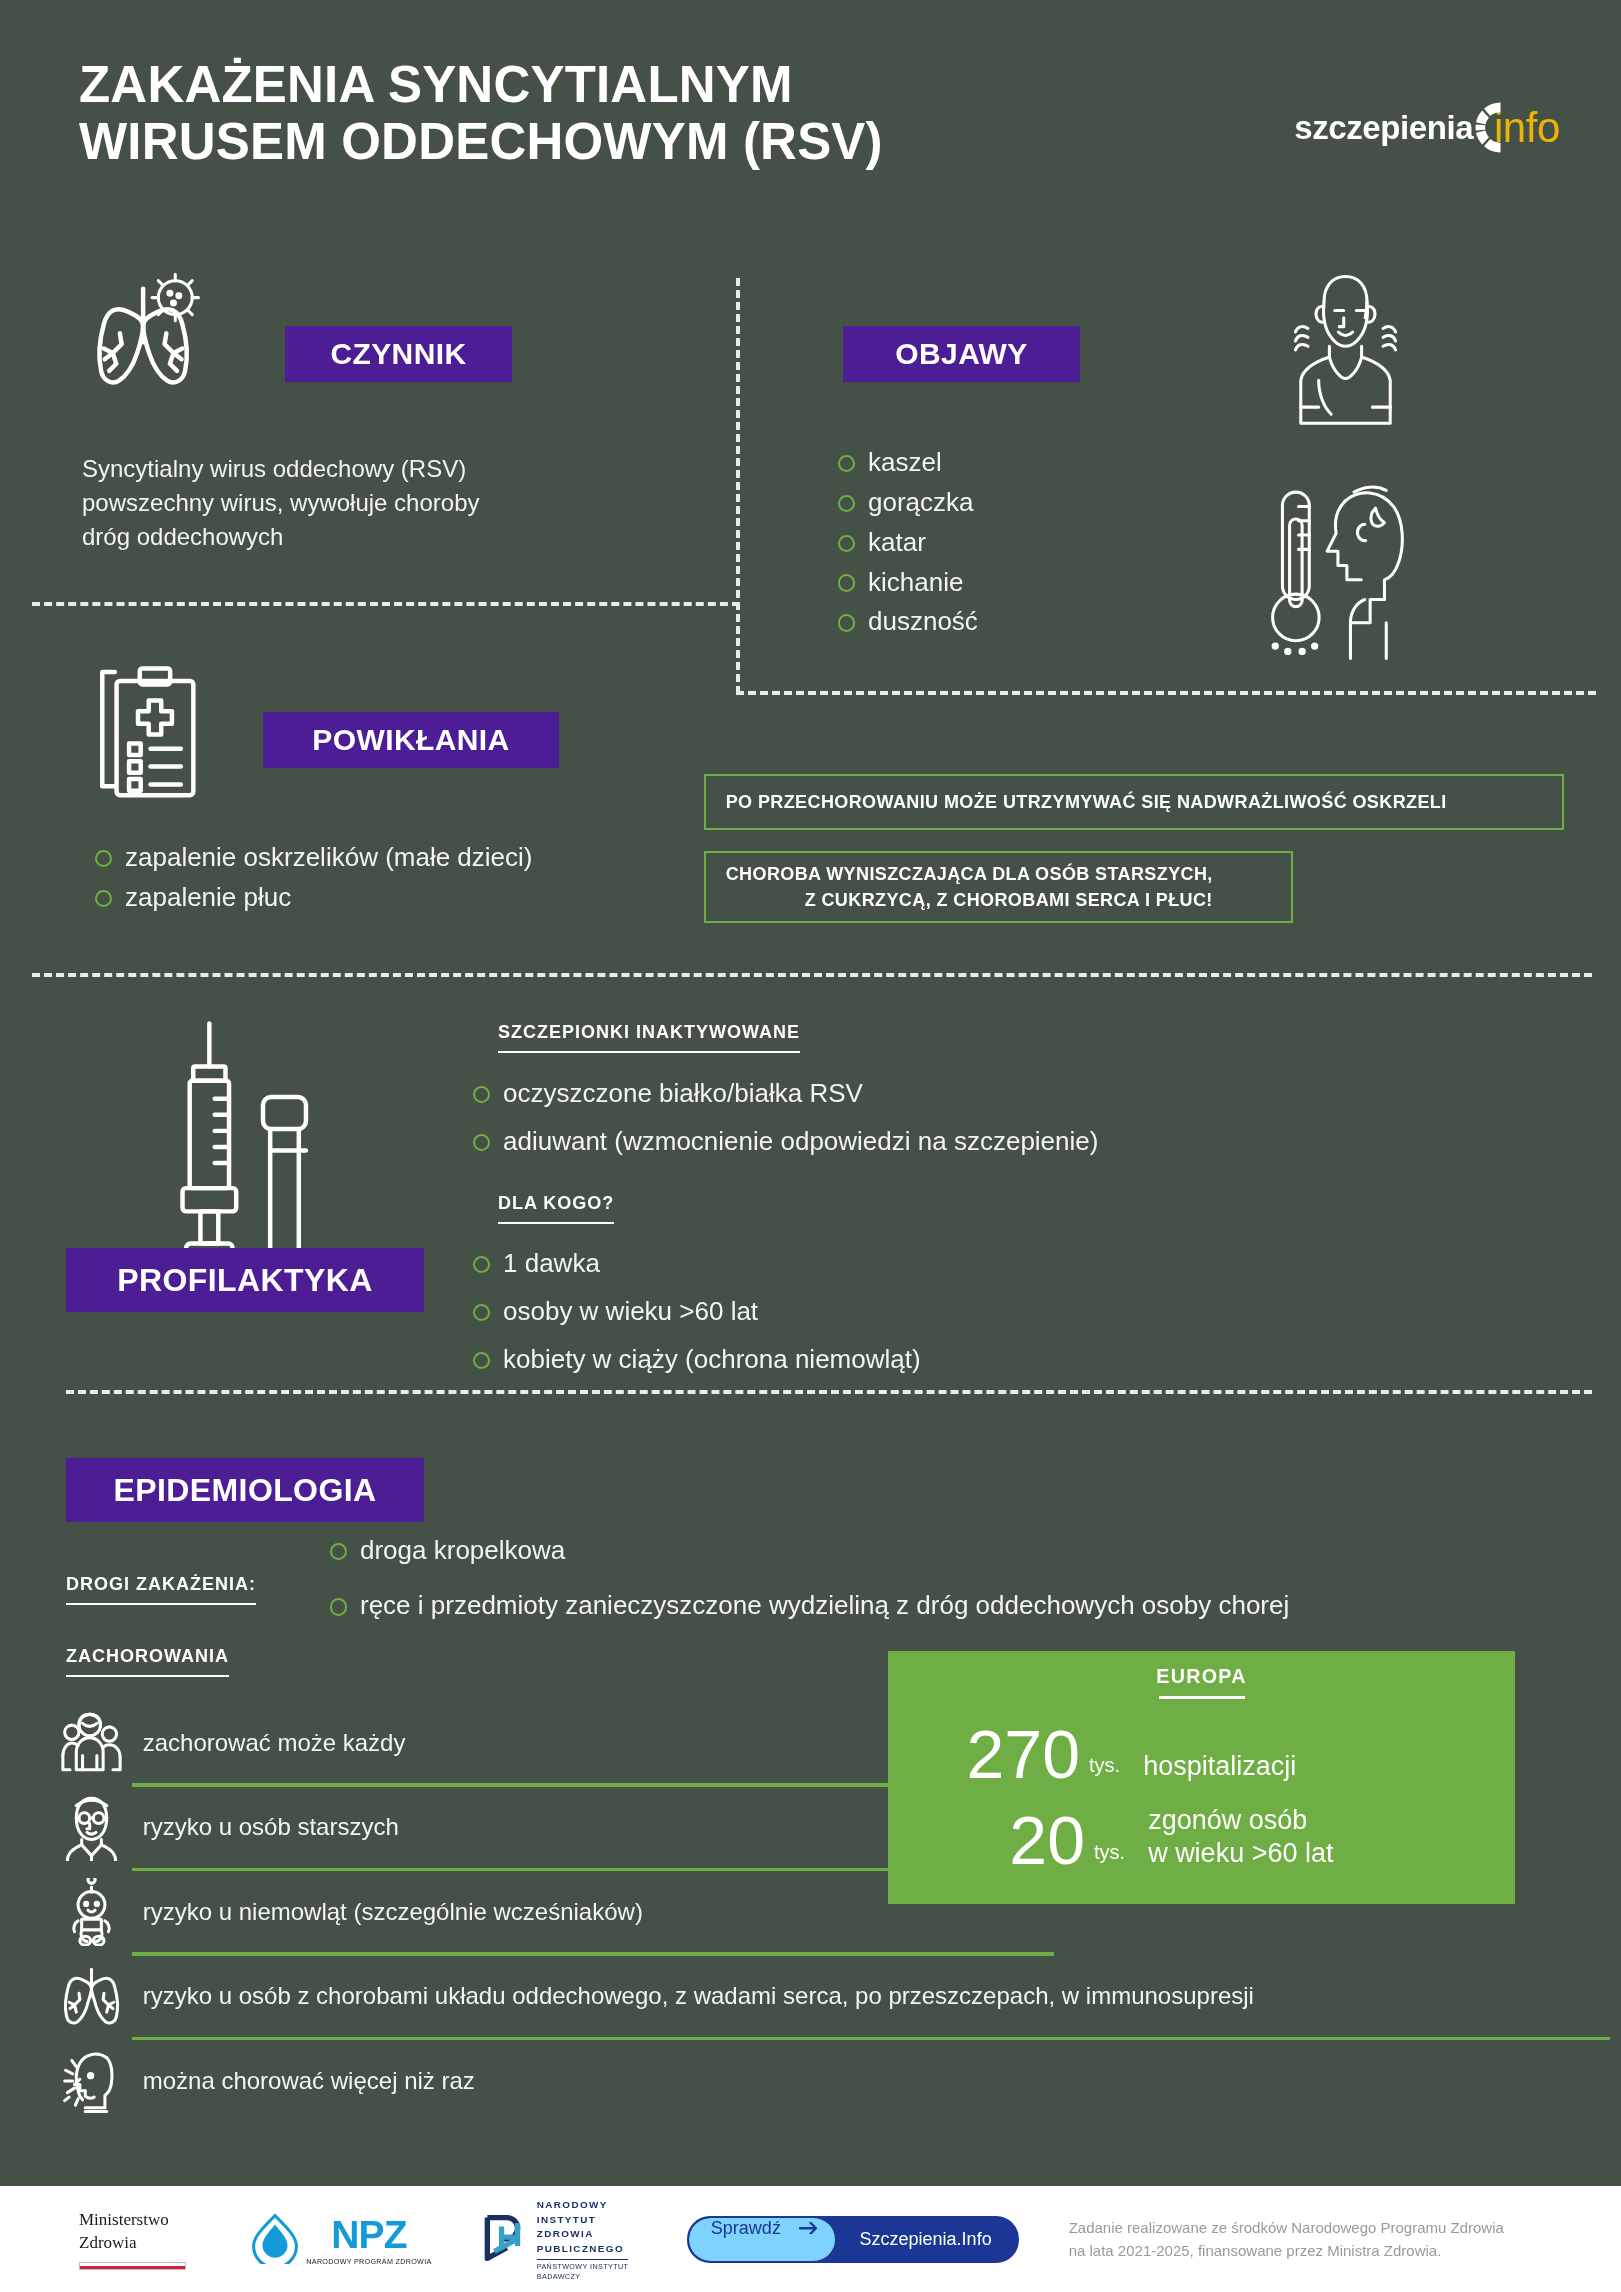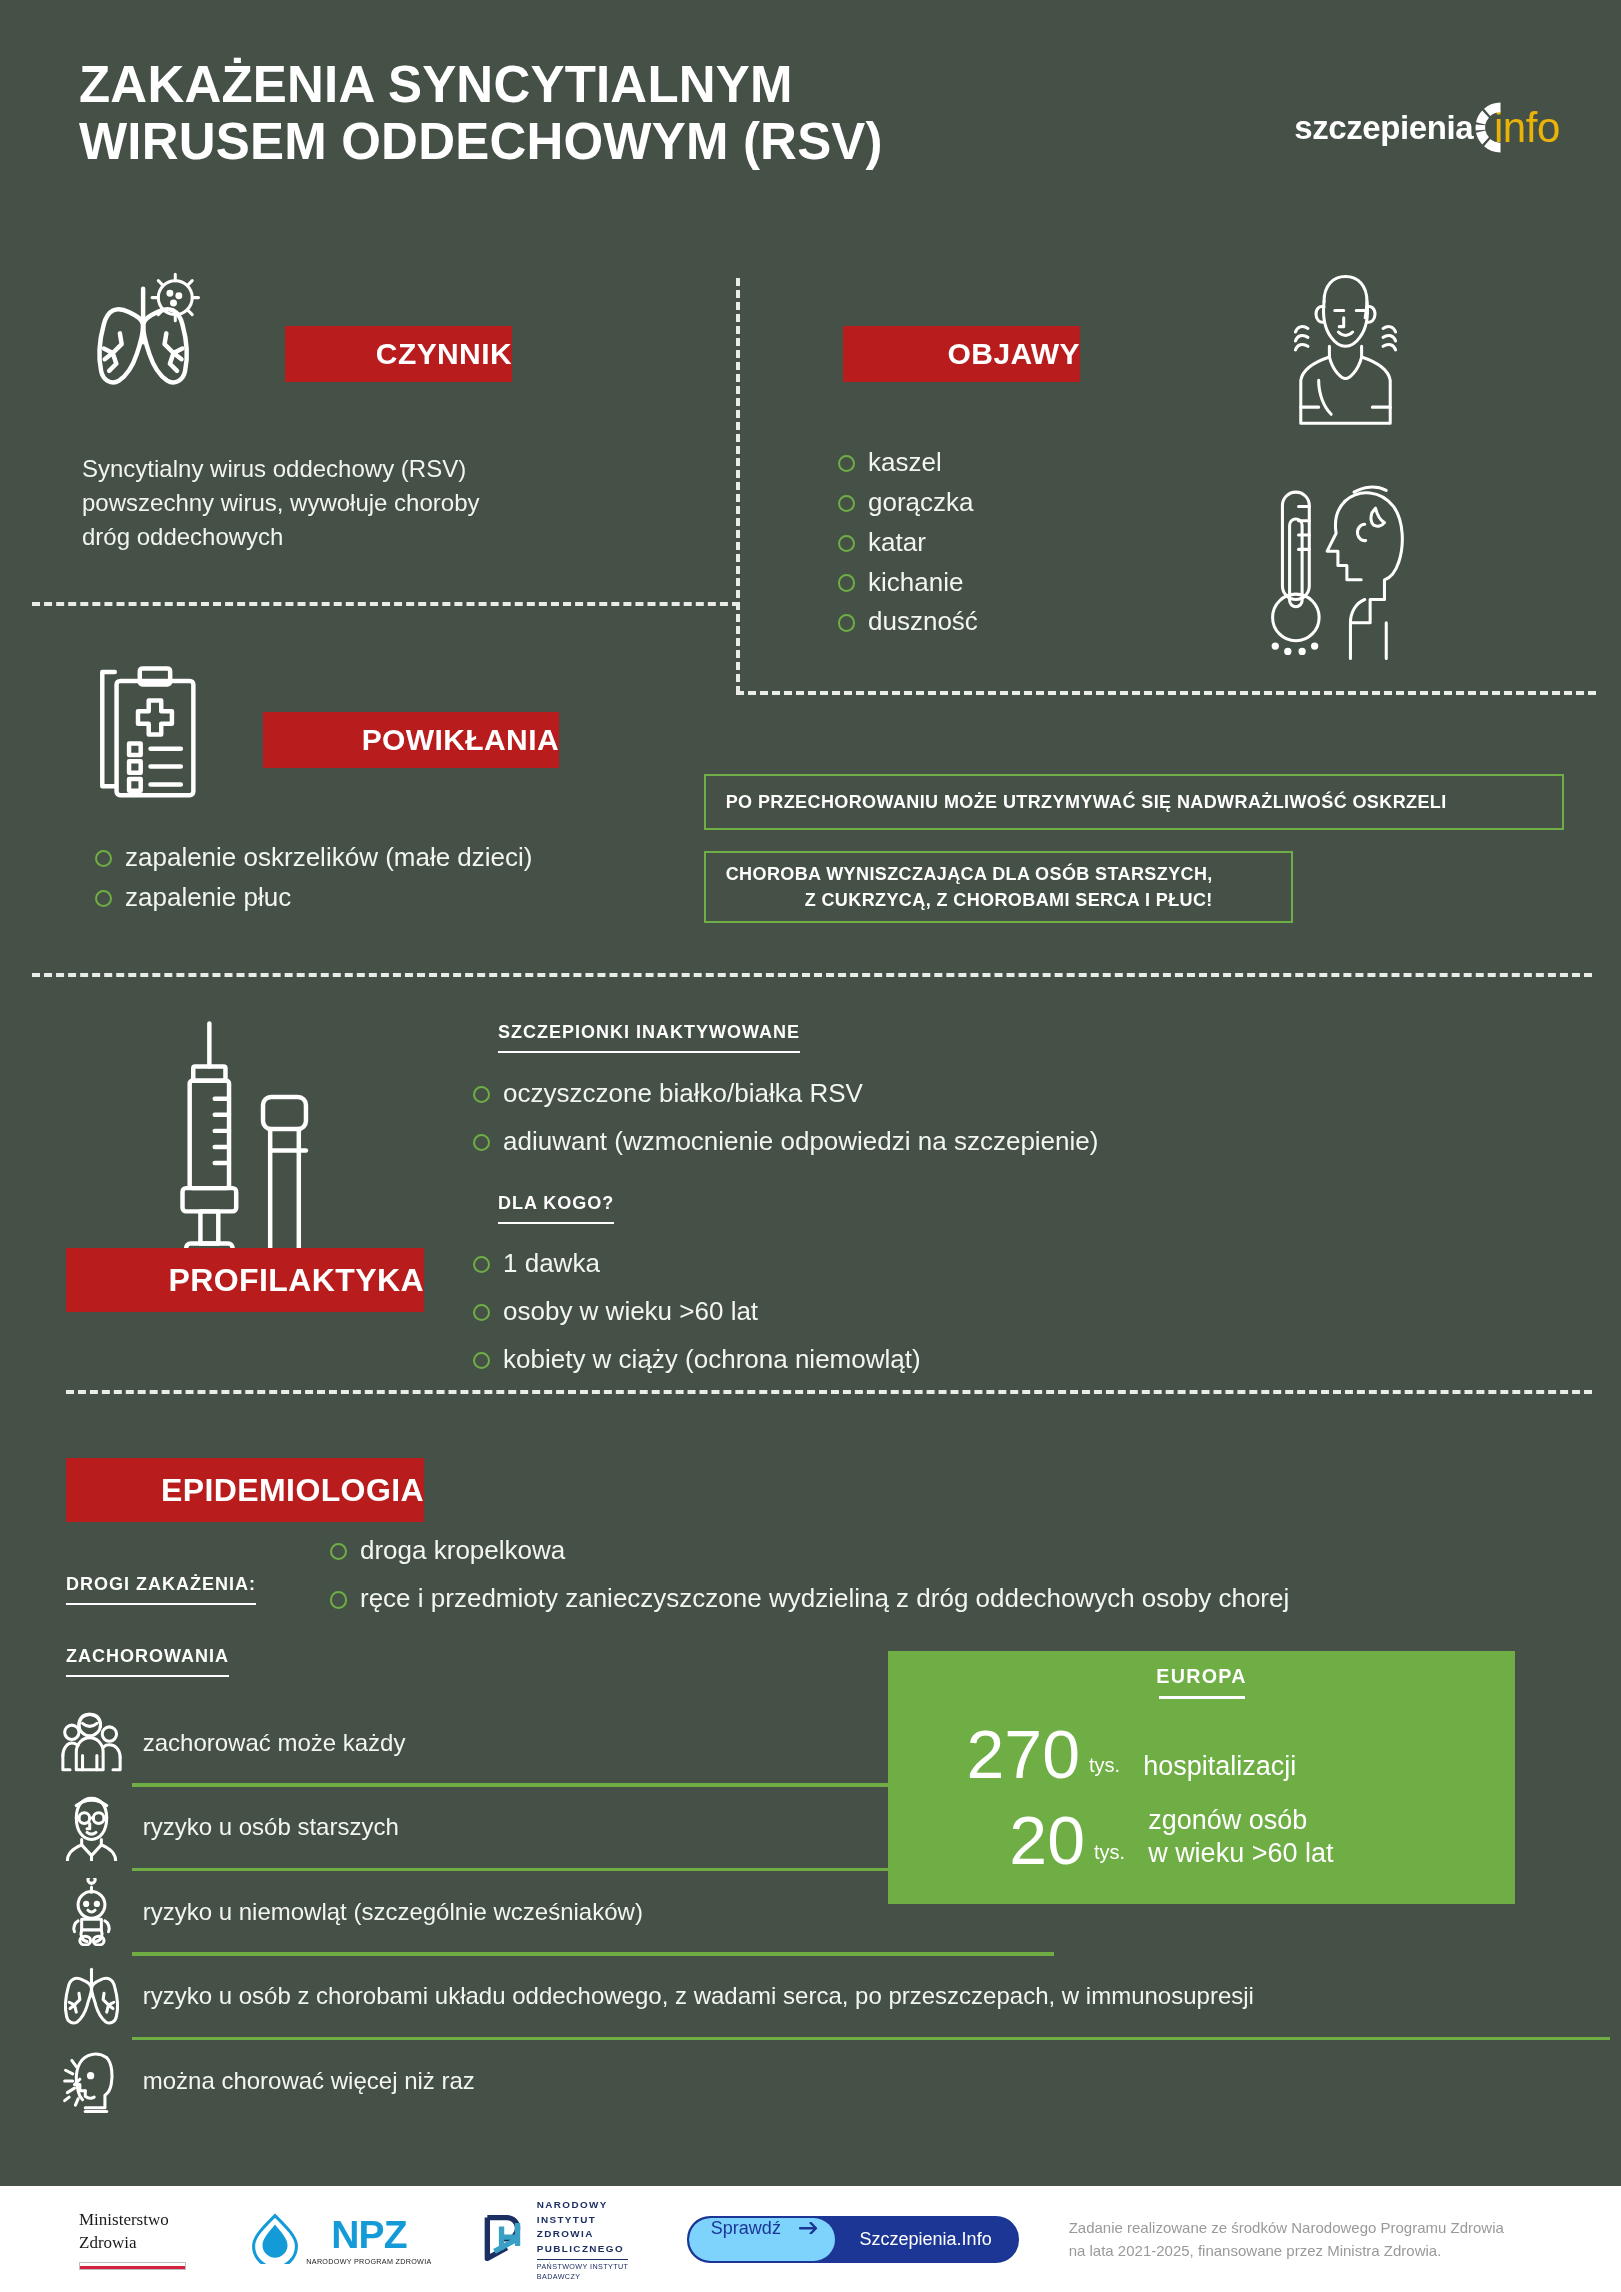--- a/index.html
+++ b/index.html
@@ -31,23 +31,23 @@
   }
   .brand-text { font-size:33px; font-weight:bold; color:#fff; letter-spacing:-0.4px; }
   .brand-ring { width:57px; height:57px; position:relative; margin-left:-5.4px; }
   .brand-ring svg { display:block; }
   .brand-info {
     font-size:42px; color:#eab308; margin-left:-39px; letter-spacing:-0.4px;
   }
 
   
   .chip {
-    display:inline-block; background:#b91c1c; color:#fff;
+    display:inline-block; background:#4c1d95; color:#fff;
     font-weight:bold; text-transform:uppercase;
-    letter-spacing:0.4px; text-align:right;
+    letter-spacing:0.4px; text-align:center;
   }
   .body-text { color:#f2f4f1; font-size:24px; line-height:1.42; }
 
   ul.bullets { list-style:none; }
   ul.bullets li {
     position:relative; padding-left:30px;
     color:#f3f5f2; font-size:26px; line-height:1.36; margin-bottom:4.5px;
   }
   ul.bullets li::before {
     content:""; position:absolute; left:0; top:9.9px;
@@ -292,21 +292,21 @@
     </ul>
 
     <div class="chip" style="position:absolute;left:66px;top:1248px;width:358px;height:64px;line-height:64px;font-size:32px;">PROFILAKTYKA</div>
   </div>
 
   <div>
     <div class="chip" style="position:absolute;left:66px;top:1458px;width:358px;height:64px;line-height:64px;font-size:32px;">EPIDEMIOLOGIA</div>
 
     <div class="sub-head" style="position:absolute;left:66px;top:1574px;">DROGI ZAKAŻENIA:</div>
     <ul class="bullets" style="position:absolute;left:330px;top:1533px;width:1236px;">
-      <li style="margin-bottom:13px;">droga kropelkowa</li>
+      <li style="margin-bottom:20px;">droga kropelkowa</li>
       <li>ręce i przedmioty zanieczyszczone wydzieliną z dróg oddechowych osoby chorej</li>
     </ul>
 
     <div class="sub-head" style="position:absolute;left:66px;top:1646px;">ZACHOROWANIA</div>
 
     <div style="position:absolute;left:50px;top:1702px;width:1522px;">
 
       <div class="risk-row">
         <span class="risk-ico">
           <svg width="63" height="68" viewBox="0 0 70 76">

